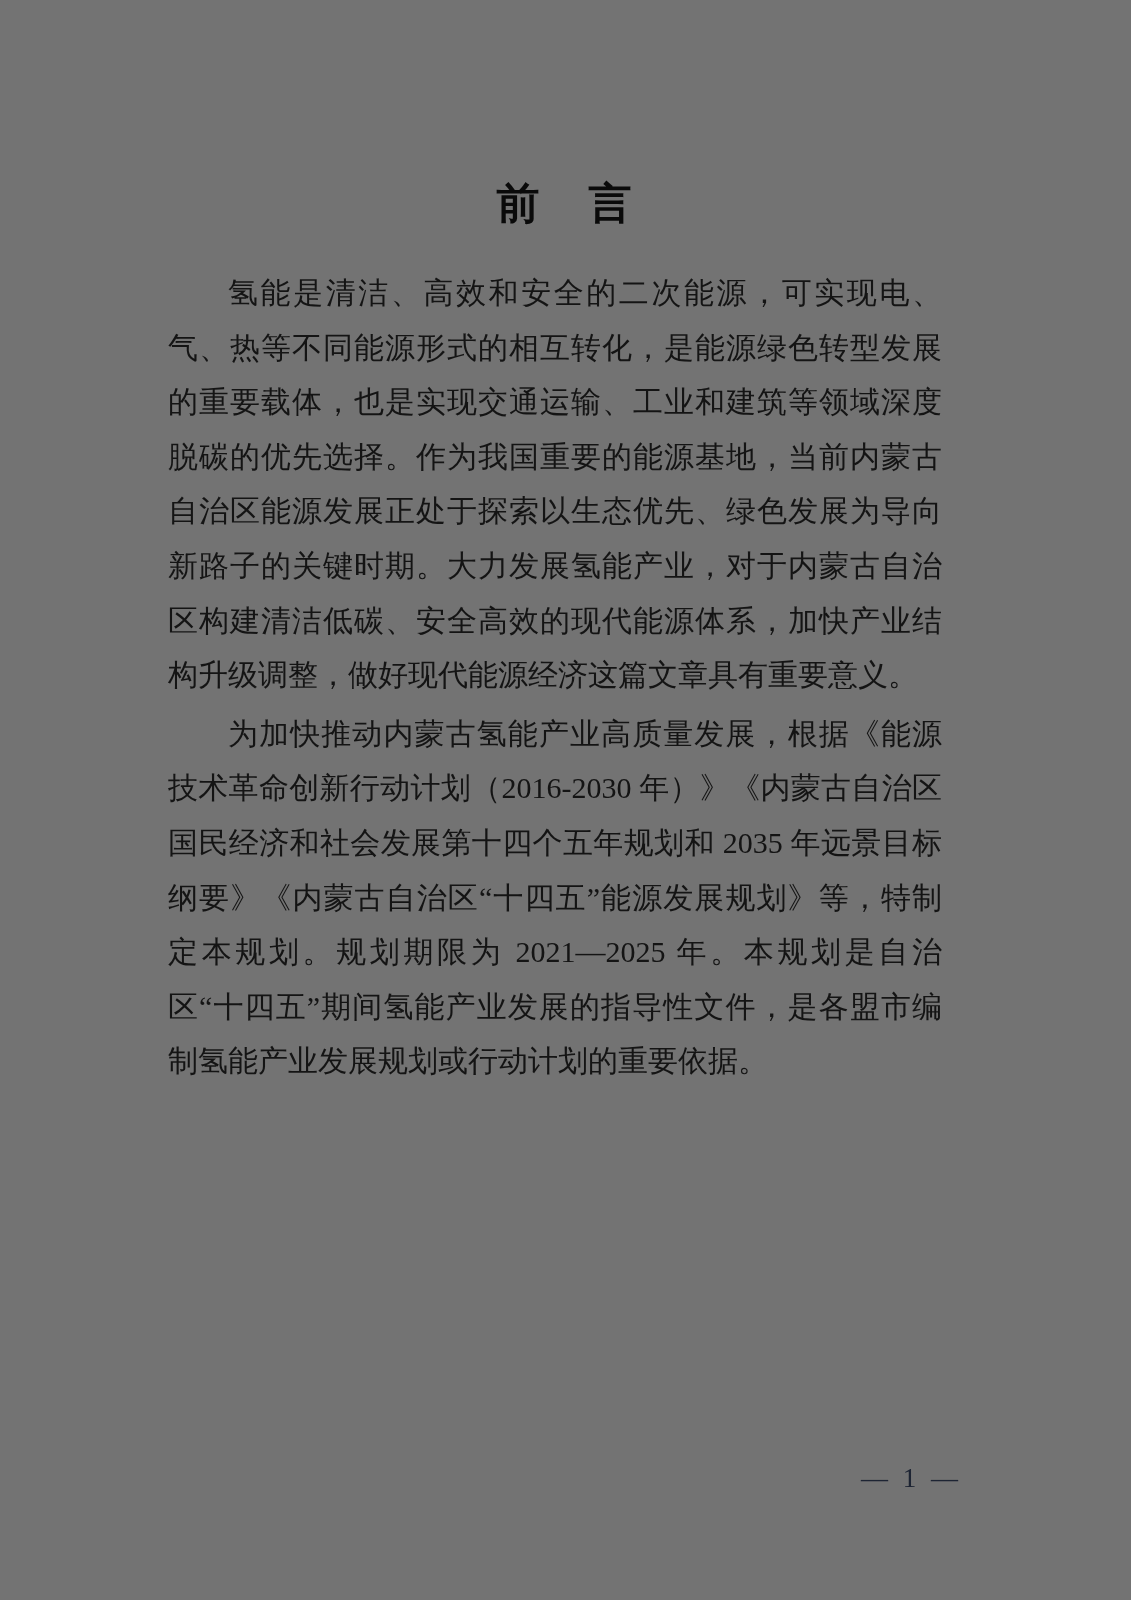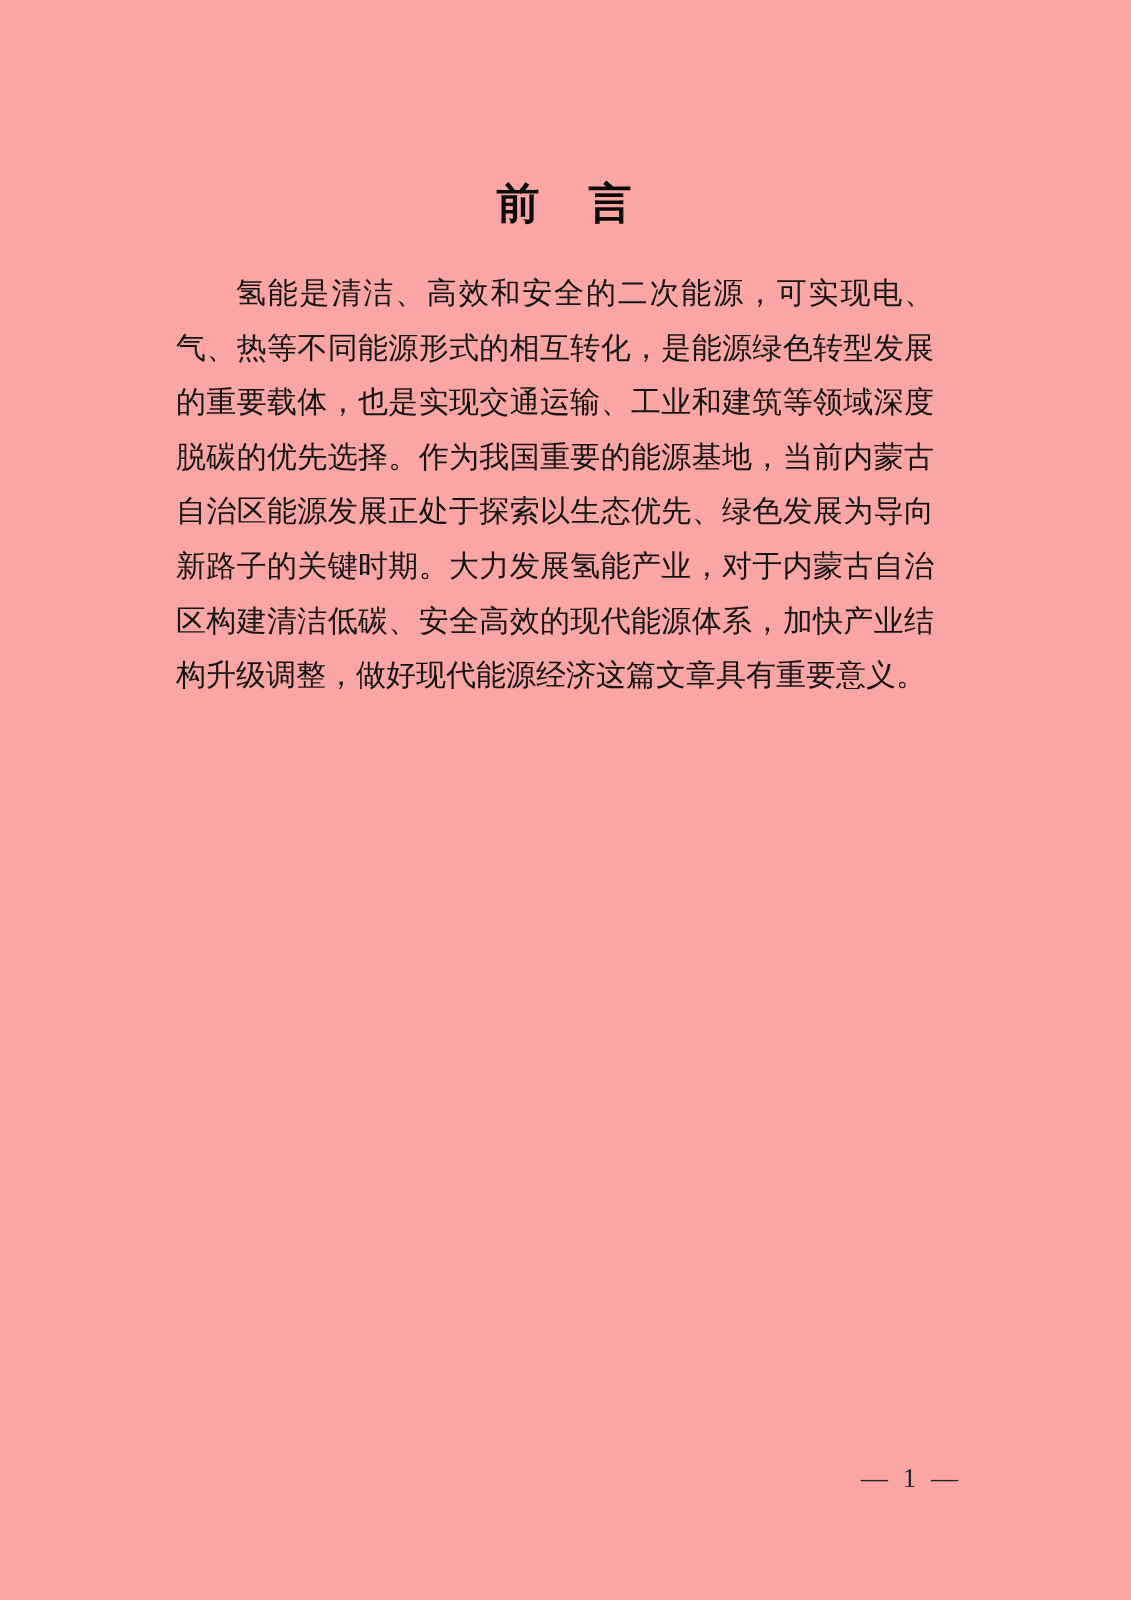--- a/index.html
+++ b/index.html
@@ -4,21 +4,21 @@
 <style>
   html, body {
     margin: 0;
     padding: 0;
     background: #ffffff;
   }
   .page {
     position: relative;
     width: 1131px;
     height: 1600px;
-    background: #fca5a5;
+    background: #737373;
     overflow: hidden;
     font-family: "Liberation Serif", "DejaVu Serif", serif;
     color: #121212;
   }
   .doc-title {
     margin: 0;
     padding-top: 178px;
     text-align: center;
     font-family: "Liberation Sans", "DejaVu Sans", sans-serif;
     font-weight: 700;
@@ -30,21 +30,21 @@
   .doc-body {
     width: 782px;
     margin-left: 164px;
     margin-top: 38px;
     font-size: 30px;
     line-height: 54.6px;
     text-align: justify;
     color: #141414;
   }
   .doc-body p {
-    margin: 12px;
+    margin: 4px;
     padding: 0;
     text-indent: 2em;
   }
   .page-number {
     position: absolute;
     top: 1462px;
     right: 169px;
     font-size: 27px;
     line-height: 32px;
     letter-spacing: 4px;
@@ -53,16 +53,17 @@
   }
 </style>
 </head>
 <body>
 
 <div class="page">
   <h1 class="doc-title">前　言</h1>
 
   <div class="doc-body" id="doc-body">
       <p>氢能是清洁、高效和安全的二次能源，可实现电、气、热等不同能源形式的相互转化，是能源绿色转型发展的重要载体，也是实现交通运输、工业和建筑等领域深度脱碳的优先选择。作为我国重要的能源基地，当前内蒙古自治区能源发展正处于探索以生态优先、绿色发展为导向新路子的关键时期。大力发展氢能产业，对于内蒙古自治区构建清洁低碳、安全高效的现代能源体系，加快产业结构升级调整，做好现代能源经济这篇文章具有重要意义。</p>
+      <p>为加快推动内蒙古氢能产业高质量发展，根据《能源技术革命创新行动计划（2016-2030 年）》《内蒙古自治区国民经济和社会发展第十四个五年规划和 2035 年远景目标纲要》《内蒙古自治区“十四五”能源发展规划》等，特制定本规划。规划期限为 2021—2025 年。本规划是自治区“十四五”期间氢能产业发展的指导性文件，是各盟市编制氢能产业发展规划或行动计划的重要依据。</p>
     </div>
 
   <div class="page-number">— 1 —</div>
 </div>
 
 </body></html>

